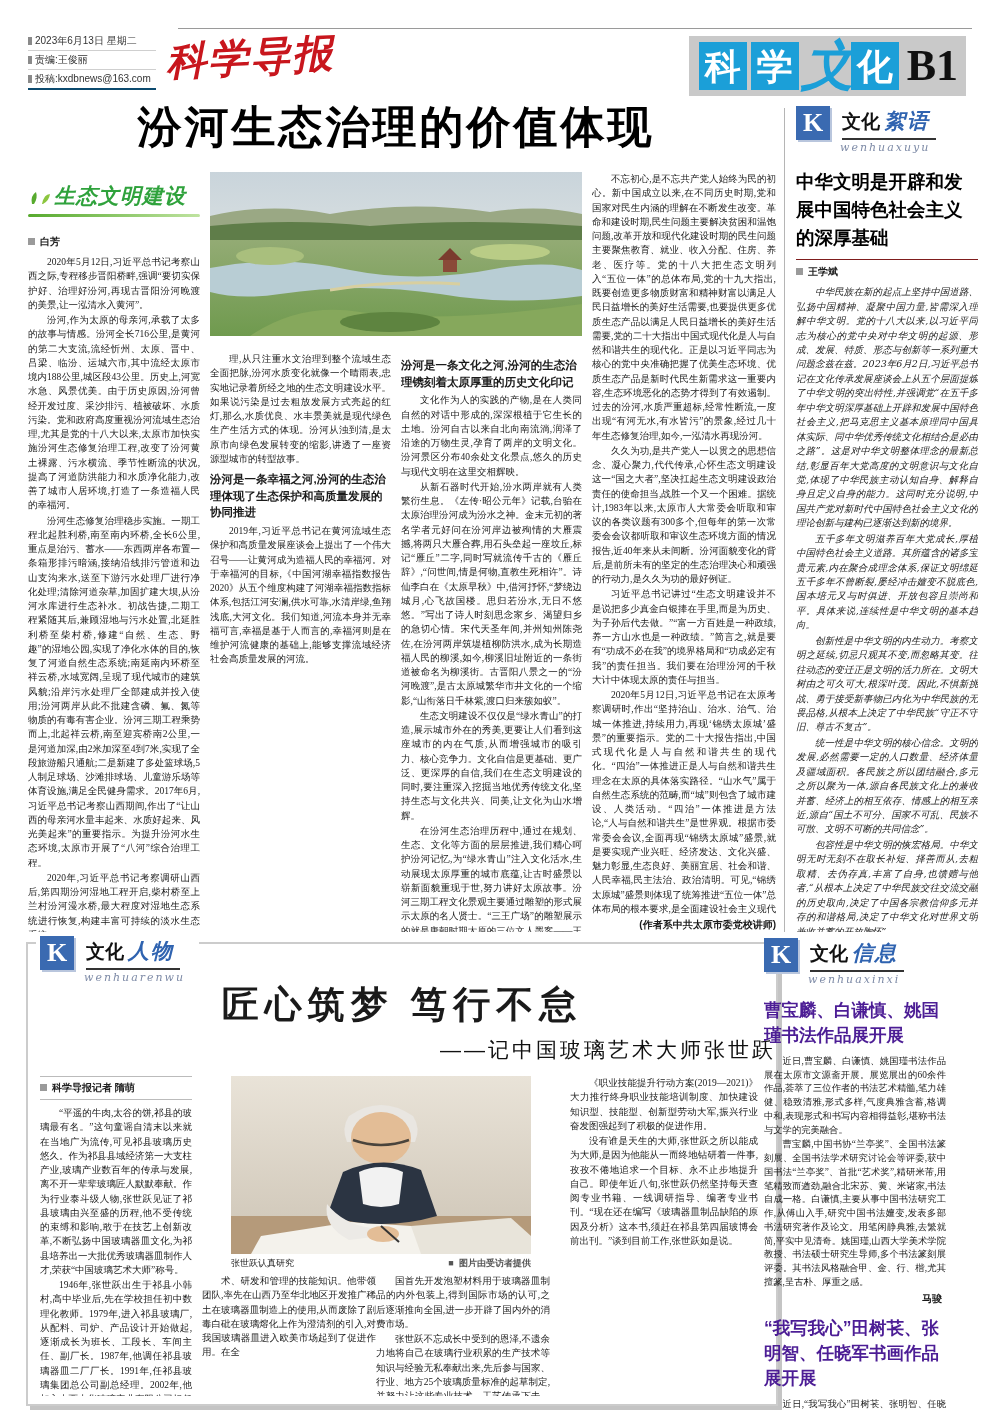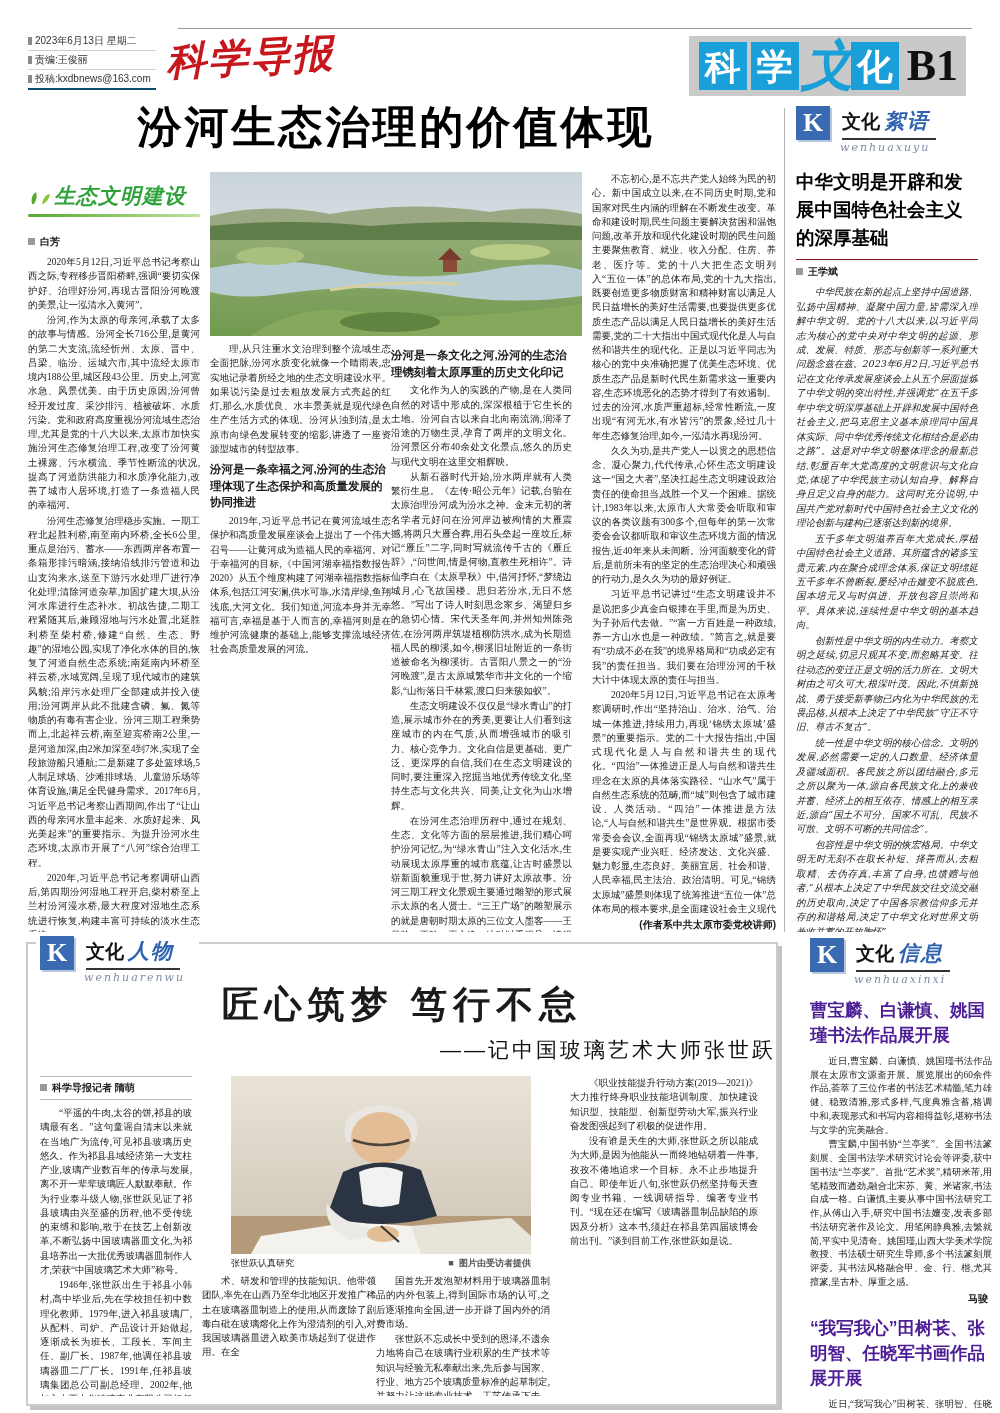--- a/index.html
+++ b/index.html
@@ -41,21 +41,21 @@
   .sec-accent{font-family:"DejaVu Serif",serif;font-style:italic;font-size:21px;font-weight:700;color:#2f63b0;letter-spacing:2px;}
   .sec-pinyin{font-family:"DejaVu Serif",serif;font-style:italic;font-size:11px;color:#7d8aa6;
               letter-spacing:2px;margin:1px 0 0 44px;}
   
   .lead-headline{position:absolute;top:98px;left:40px;width:712px;text-align:center;
                  font-family:"Liberation Sans",sans-serif;font-weight:900;font-size:44px;
                  letter-spacing:3px;color:#000;}
   .lead-row{position:absolute;top:172px;left:28px;width:748px;height:760px;display:flex;gap:10px;}
   .lcol1{width:172px;overflow:hidden;}
   .lmid{width:372px;display:flex;flex-direction:column;}
-  .lmid-cols{display:flex;flex:1;overflow:hidden;margin-top:6px;}
+  .lmid-cols{display:flex;gap:10px;flex:1;overflow:hidden;margin-top:16px;}
   .lmid-cols>div{width:181px;overflow:hidden;}
   .lcol4{width:184px;overflow:hidden;position:relative;}
   .author-note{position:absolute;bottom:0;right:0;left:0;background:#fff;
                font-family:"Liberation Sans",sans-serif;font-size:10px;font-weight:700;text-align:right;padding-top:2px;}
   .kicker{position:relative;margin:4px 0 10px;padding:6px 0 8px;}
   .kicker-text{font-family:"DejaVu Serif",serif;font-style:italic;font-weight:900;
                font-size:21px;color:#2fa23c;letter-spacing:1px;}
   .kicker-swoosh{height:3px;background:linear-gradient(90deg,#57aa2e,#bfe3a0);border-radius:2px;margin-top:4px;}
   .vline{position:absolute;left:784px;top:108px;height:824px;border-left:1px solid #b5b5b5;}
   
@@ -77,21 +77,21 @@
   .rcol1 .byline{border-top:1px solid #bbb;border-bottom:1px solid #bbb;padding:4px 0;margin:0 0 6px;}
   .rmid{width:358px;display:flex;flex-direction:column;}
   .rmid-photo{align-self:center;}
   .caption{width:300px;align-self:center;display:flex;justify-content:space-between;
            font-size:9px;margin:3px 0 4px;font-family:"Liberation Sans",sans-serif;}
   .caption .cap-r{font-weight:700;color:#555;font-family:Liberation Mono, monospace;}
   .rmid-cols{display:flex;flex:1;overflow:hidden;}
   .rmid-cols>div{width:174px;overflow:hidden;}
   .rcol4{width:188px;overflow:hidden;}
   
-  .xinxi{position:absolute;left:810px;top:938px;width:182px;height:472px;overflow:hidden;}
+  .xinxi{position:absolute;left:764px;top:938px;width:182px;height:472px;overflow:hidden;}
   .xinxi-title{font-family:"Liberation Sans",sans-serif;font-size:17.5px;font-weight:800;
                line-height:1.45;margin:10px 0 6px;color:#4c1d95;}
   .xinxi .para{font-size:9.3px;line-height:1.48;}
 </style>
 </head>
 <body>
 
 <div class="page">
 
   <div class="hdr">

